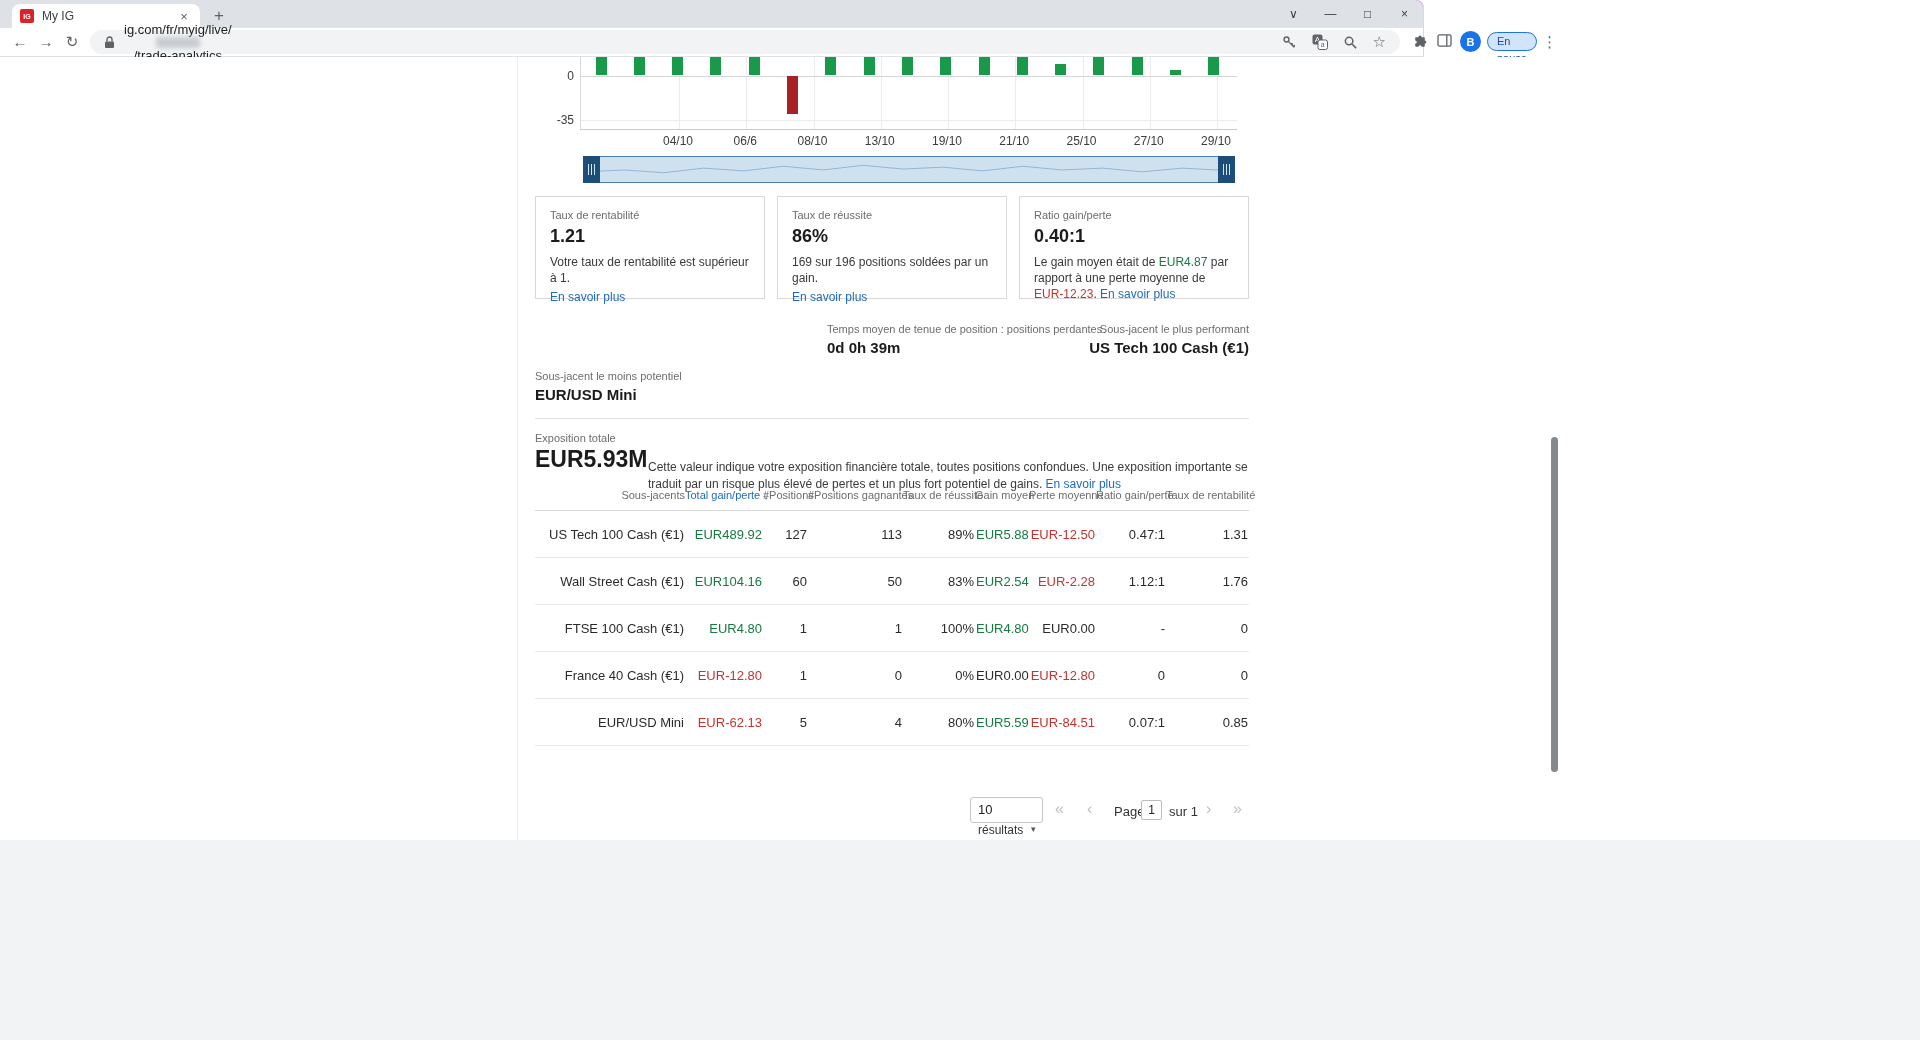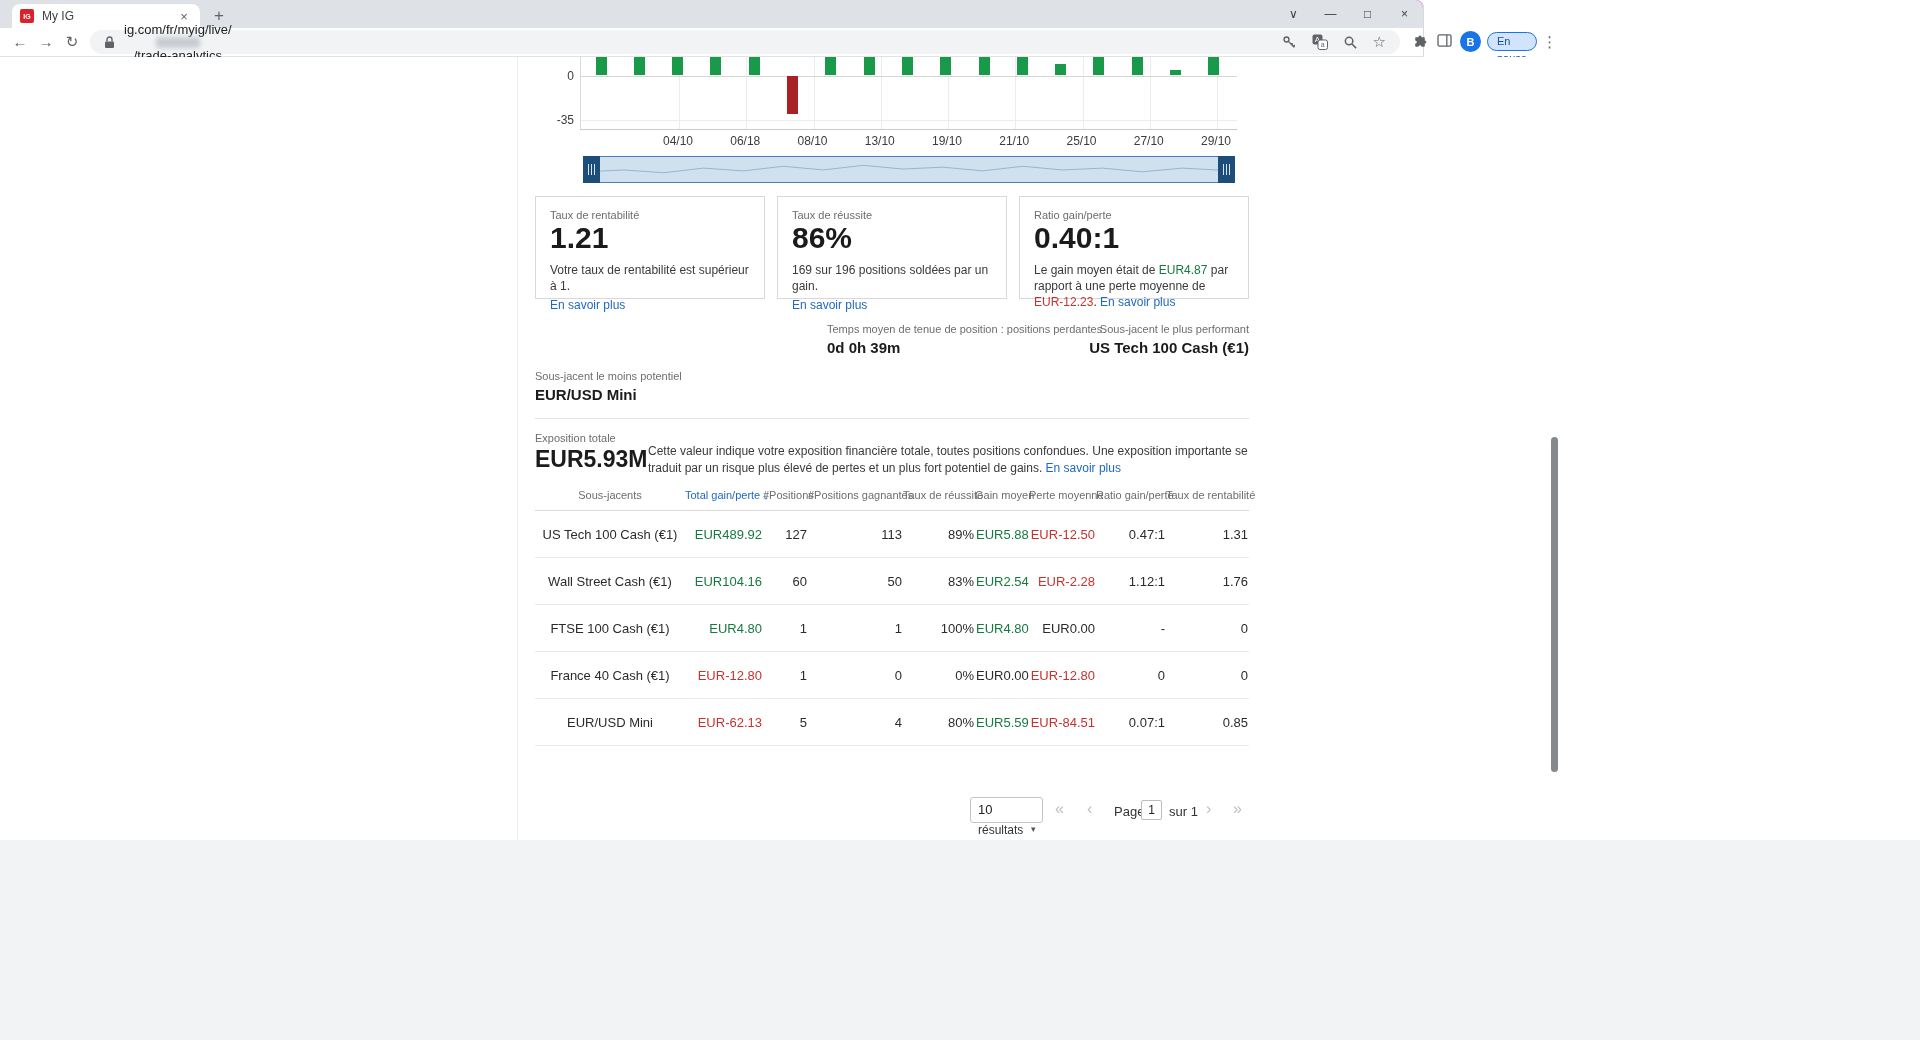--- a/index.html
+++ b/index.html
@@ -70,46 +70,46 @@
   .spark{position:absolute;left:0;top:0;width:100%;height:100%;}
   .handle{position:absolute;top:-1px;bottom:-1px;width:17px;background:#1d4e79;}
   .handle.left{left:-1px;} .handle.right{right:-1px;}
   .handle::after{content:"";position:absolute;left:5px;top:8px;height:11px;width:1px;background:#d5e4f1;
     box-shadow:3px 0 0 #d5e4f1,6px 0 0 #d5e4f1;}
 
   
   .cards{position:absolute;left:535px;top:139px;width:714px;display:flex;gap:12px;}
   .card{width:230px;height:103px;border:1px solid #d8d8d8;padding:12px 14px;background:#fff;}
   .card-title{font-size:11px;color:#6d6d6d;}
-  .card-value{font-size:30px;font-weight:bold;color:#1b1b1b;}
+  .card-value{font-size:18px;font-weight:bold;color:#1b1b1b;margin-top:5px;}
   .card-desc{font-size:12px;color:#3a3a3a;margin-top:7px;line-height:16px;}
   .card-link-row{margin-top:1px;}
   .link{color:#1f69c0;font-size:12px;cursor:pointer;}
   .green{color:#177a41;} .red{color:#c5332f;}
 
   
   .statblock{position:absolute;}
   .statblock.rightal{text-align:right;}
   .stat-label{font-size:11px;color:#6d6d6d;}
   .stat-value{font-size:15px;font-weight:bold;color:#1b1b1b;margin-top:4px;}
   .divider{position:absolute;left:535px;top:361px;width:714px;height:1px;background:#e3e3e3;}
 
   
   .exp-label{position:absolute;left:535px;top:375px;font-size:11px;color:#6d6d6d;}
   .exp-value{position:absolute;left:535px;top:389px;font-size:23px;font-weight:bold;color:#1b1b1b;}
-  .exp-desc{position:absolute;left:648px;top:386px;width:601px;font-size:12px;line-height:17px;color:#3a3a3a;}
+  .exp-desc{position:absolute;left:648px;top:402px;width:601px;font-size:12px;line-height:17px;color:#3a3a3a;}
 
   
   .tbl{position:absolute;left:535px;top:427px;width:714px;border-collapse:collapse;table-layout:fixed;
     font-size:13px;color:#2b2b2b;}
   .tbl th{font-size:11px;font-weight:normal;color:#6d6d6d;padding:5px 0 9px;
     border-bottom:1px solid #d9d9d9;white-space:nowrap;}
   .tbl th.sorted{color:#1f69c0;}
   .tbl td{height:47px;border-bottom:1px solid #e9e9e9;white-space:nowrap;}
-  .al{text-align:center;} .ar{text-align:right;}
+  .al{text-align:right;} .ar{text-align:right;}
 
   
   .pager{position:absolute;left:535px;top:739px;width:714px;height:44px;}
   .psize{position:absolute;left:435px;top:1px;width:73px;height:26px;border:1px solid #c4c4c4;
     border-radius:3px;font-size:13px;color:#222;padding:4px 7px;background:#fff;}
   .psize-cap{position:absolute;left:443px;top:27px;font-size:12px;color:#333;}
   .pcaret{position:absolute;left:496px;top:28px;font-size:9px;color:#555;}
   .pgic{position:absolute;top:4px;font-size:16px;color:#bcc0c5;cursor:pointer;}
   .ptxt{position:absolute;top:8px;font-size:13px;color:#333;}
   .pinput{position:absolute;left:606px;top:4px;width:21px;height:20px;border:1px solid #bcbcbc;
@@ -226,21 +226,21 @@
           <div class="bar bar-pos" style="left: 397.5px; height: 69.1429px; bottom: 54px;"></div>
           <div class="bar bar-pos" style="left: 435.8px; height: 61.6px; bottom: 54px;"></div>
           <div class="bar bar-pos" style="left: 474.1px; height: 11.3143px; bottom: 54px;"></div>
           <div class="bar bar-pos" style="left: 512.4px; height: 66.6286px; bottom: 54px;"></div>
           <div class="bar bar-pos" style="left: 550.7px; height: 56.5714px; bottom: 54px;"></div>
           <div class="bar bar-pos" style="left: 589px; height: 5.02857px; bottom: 54px;"></div>
           <div class="bar bar-pos" style="left: 627.3px; height: 71.6571px; bottom: 54px;"></div>
         </div>
       <div class="xticks">
           <span class="xtick" style="left: 98px;">04/10</span>
-          <span class="xtick" style="left: 165.25px;">06/18</span>
+          <span class="xtick" style="left: 165.25px;">06/6</span>
           <span class="xtick" style="left: 232.5px;">08/10</span>
           <span class="xtick" style="left: 299.75px;">13/10</span>
           <span class="xtick" style="left: 367px;">19/10</span>
           <span class="xtick" style="left: 434.25px;">21/10</span>
           <span class="xtick" style="left: 501.5px;">25/10</span>
           <span class="xtick" style="left: 568.75px;">27/10</span>
           <span class="xtick" style="left: 636px;">29/10</span>
         </div>
 
       <div class="slider">

